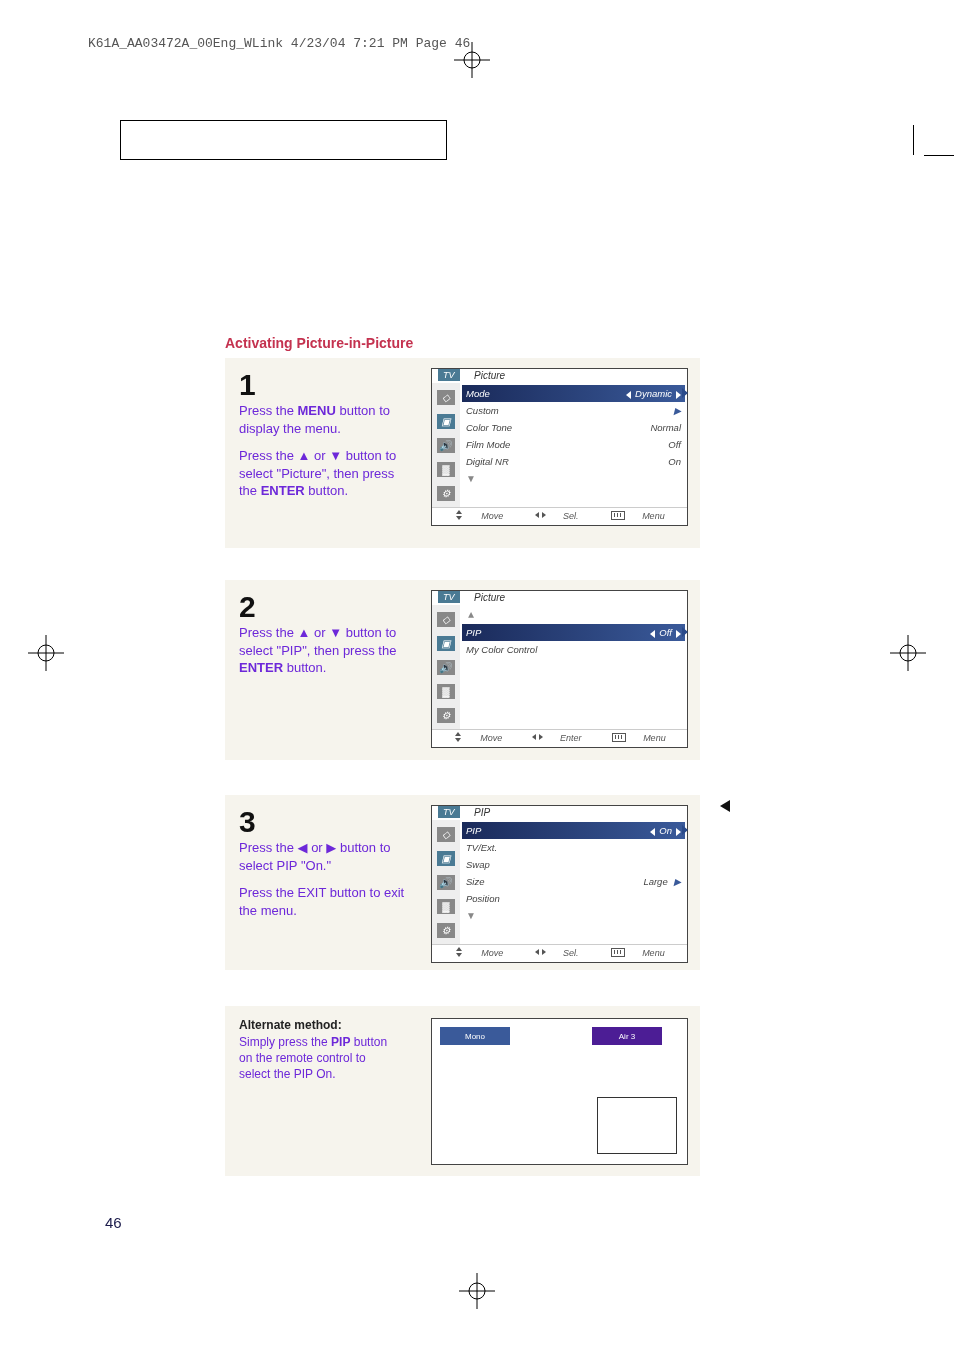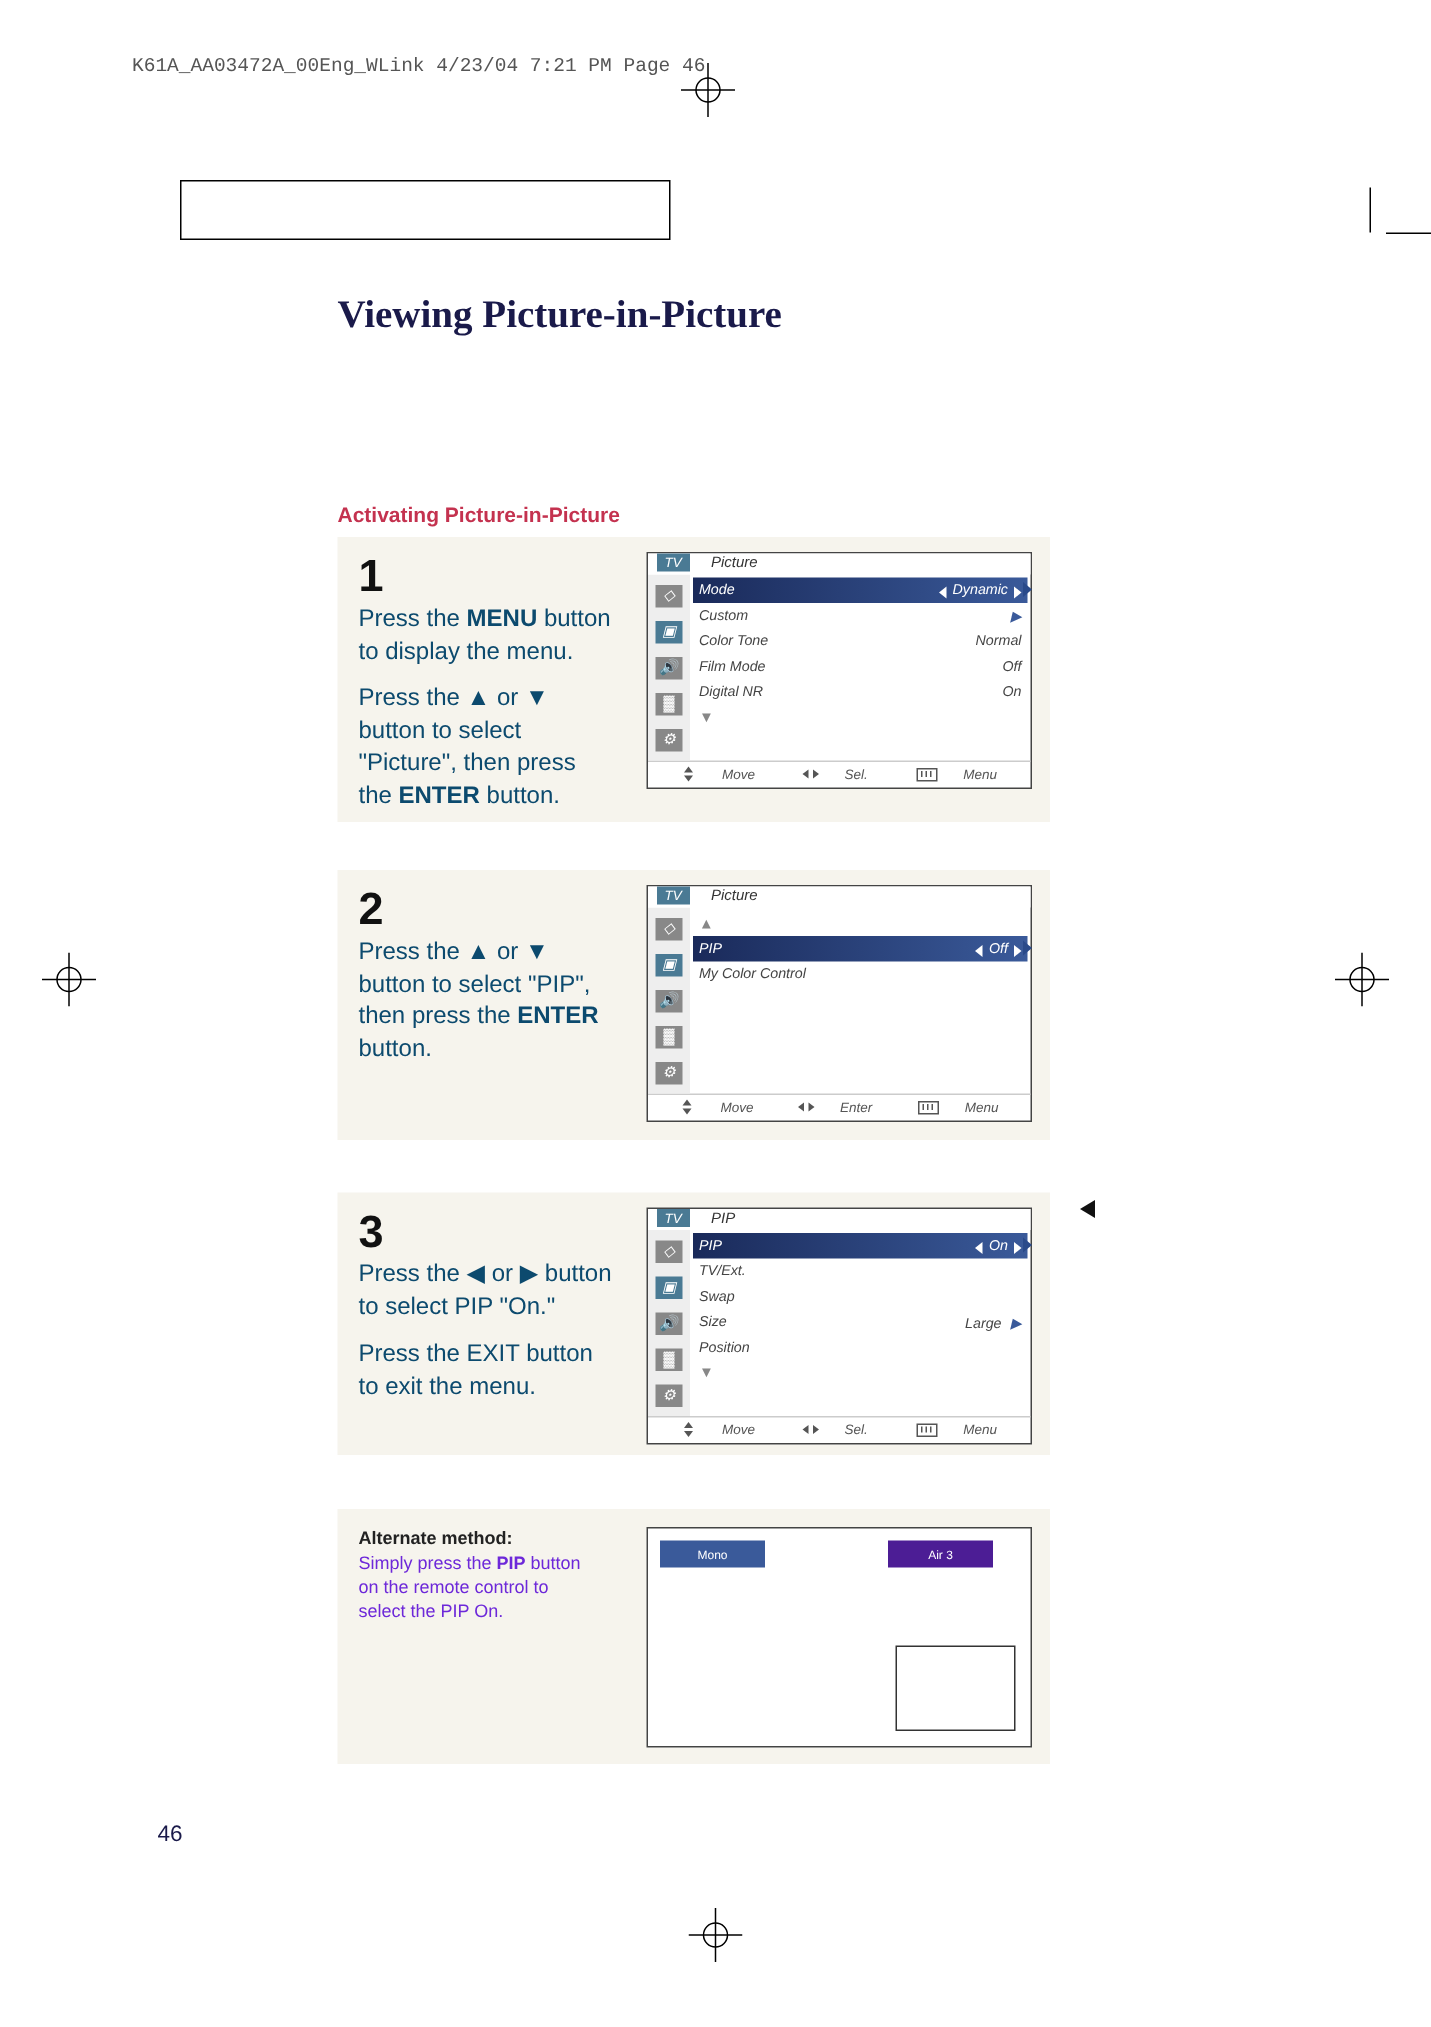--- a/index.html
+++ b/index.html
@@ -95,22 +95,22 @@
   }
   .step-num {
     font-family: Arial, sans-serif;
     font-size: 30px;
     font-weight: bold;
     color: #111;
     line-height: 1;
     margin-bottom: 2px;
   }
   .step-text {
-    font-size: 16px;
-    color: #0c4a6e;
+    font-size: 13px;
+    color: #6d28d9;
     line-height: 1.35;
     width: 170px;
   }
   .step-text p { margin: 0 0 10px 0; }
   .alt-head {
     font-size: 12px;
     font-weight: bold;
     color: #222;
     margin: 0 0 2px 0;
   }
@@ -218,21 +218,21 @@
   .tv-footer {
     height: 16px;
     border-top: 1px solid #ccc;
     display: flex;
     align-items: center;
     justify-content: space-around;
     font-size: 9px;
     color: #555;
     padding: 0 6px;
   }
-  .tv-footer span { display: flex; align-items: center; gap: 17px; }
+  .tv-footer span { display: flex; gap: 17px; }
   .f-icon {
     width: 10px; height: 8px;
     display: inline-block;
     position: relative;
   }
   .f-updown::before {
     content: "";
     position: absolute;
     left: 2px; top: -1px;
     border-left: 3px solid transparent;
@@ -371,21 +371,20 @@
       <line x1="0" y1="18" x2="36" y2="18" stroke="#000" stroke-width="1"></line>
       <circle cx="18" cy="18" r="8" fill="none" stroke="#000" stroke-width="1"></circle>
     </svg>
   </div>
 
   <div class="crop-top-right"></div>
   <div class="crop-top-right2"></div>
 
   <div class="content-box"></div>
 
-  <div class="title">Viewing Picture-in-Picture</div>
 
   <div class="section-title">Activating Picture-in-Picture</div>
 
   <div class="step-block step1">
     <div class="step-num">1</div>
     <div class="step-text">
       <p><span>Press the </span><b>MENU</b><span> button to display the menu.</span></p>
       <p><span>Press the ▲ or ▼ button to select "Picture", then press the </span><b>ENTER</b><span> button.</span></p>
     </div>
     <div class="tv-menu">

